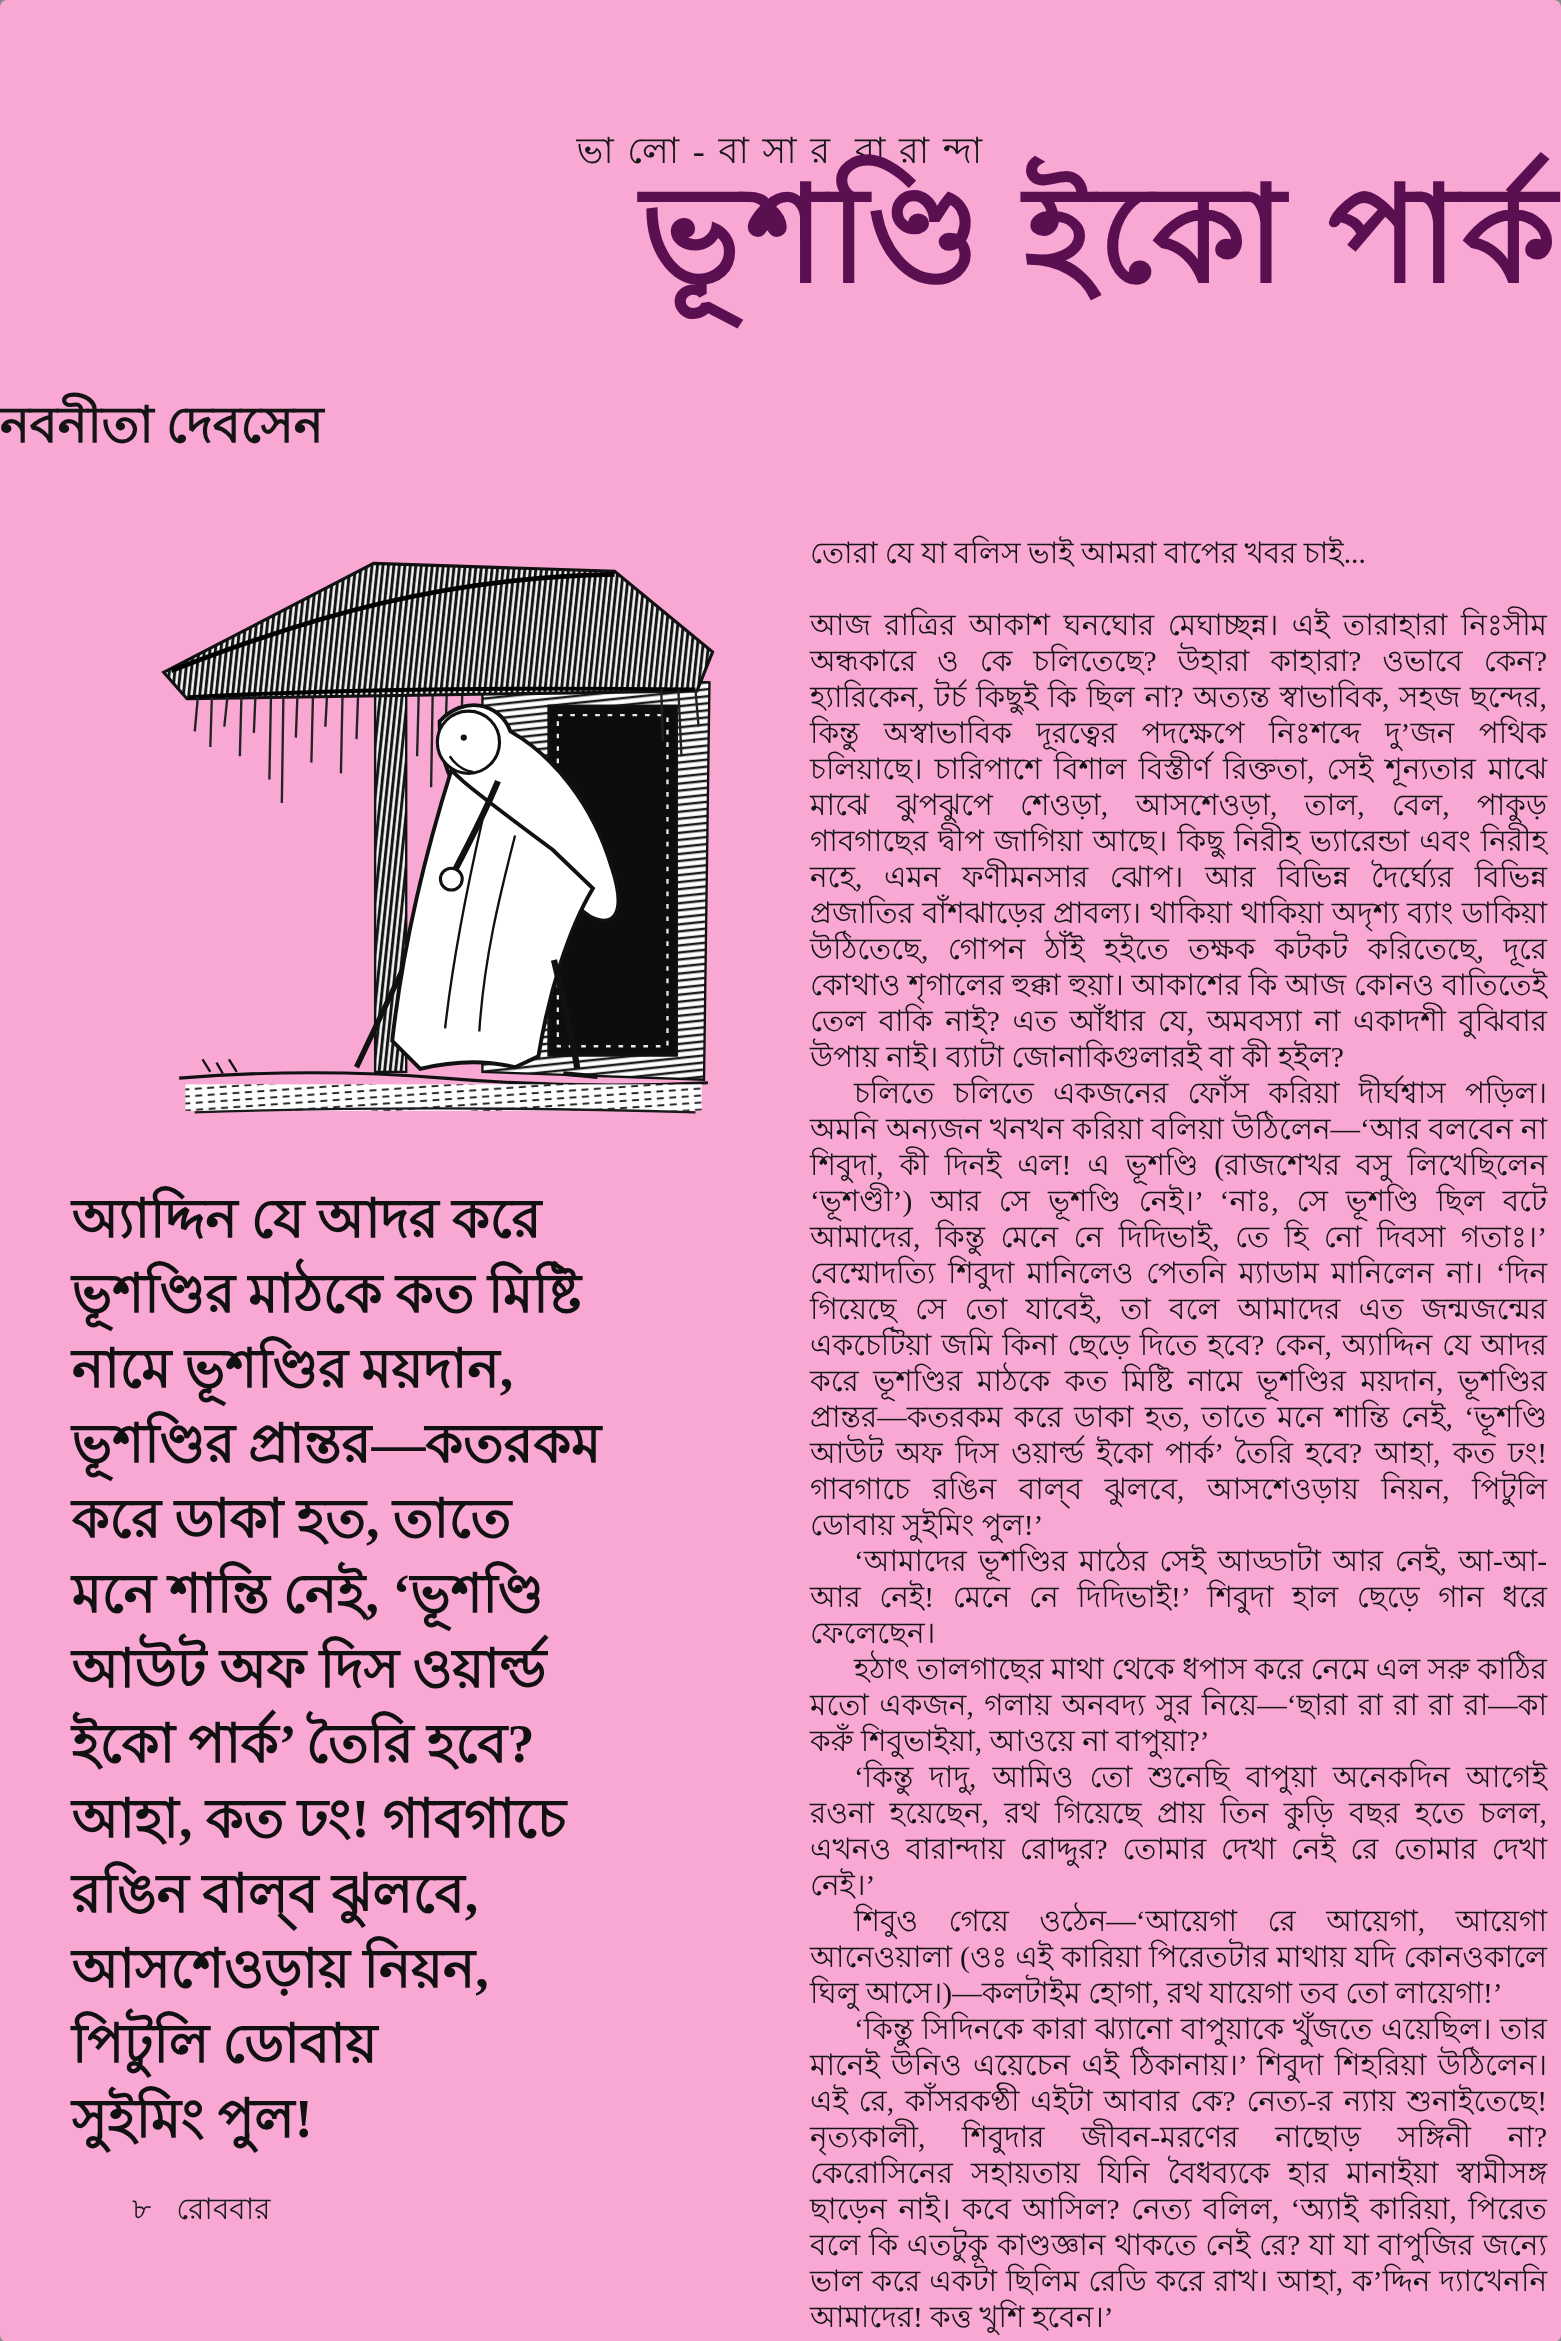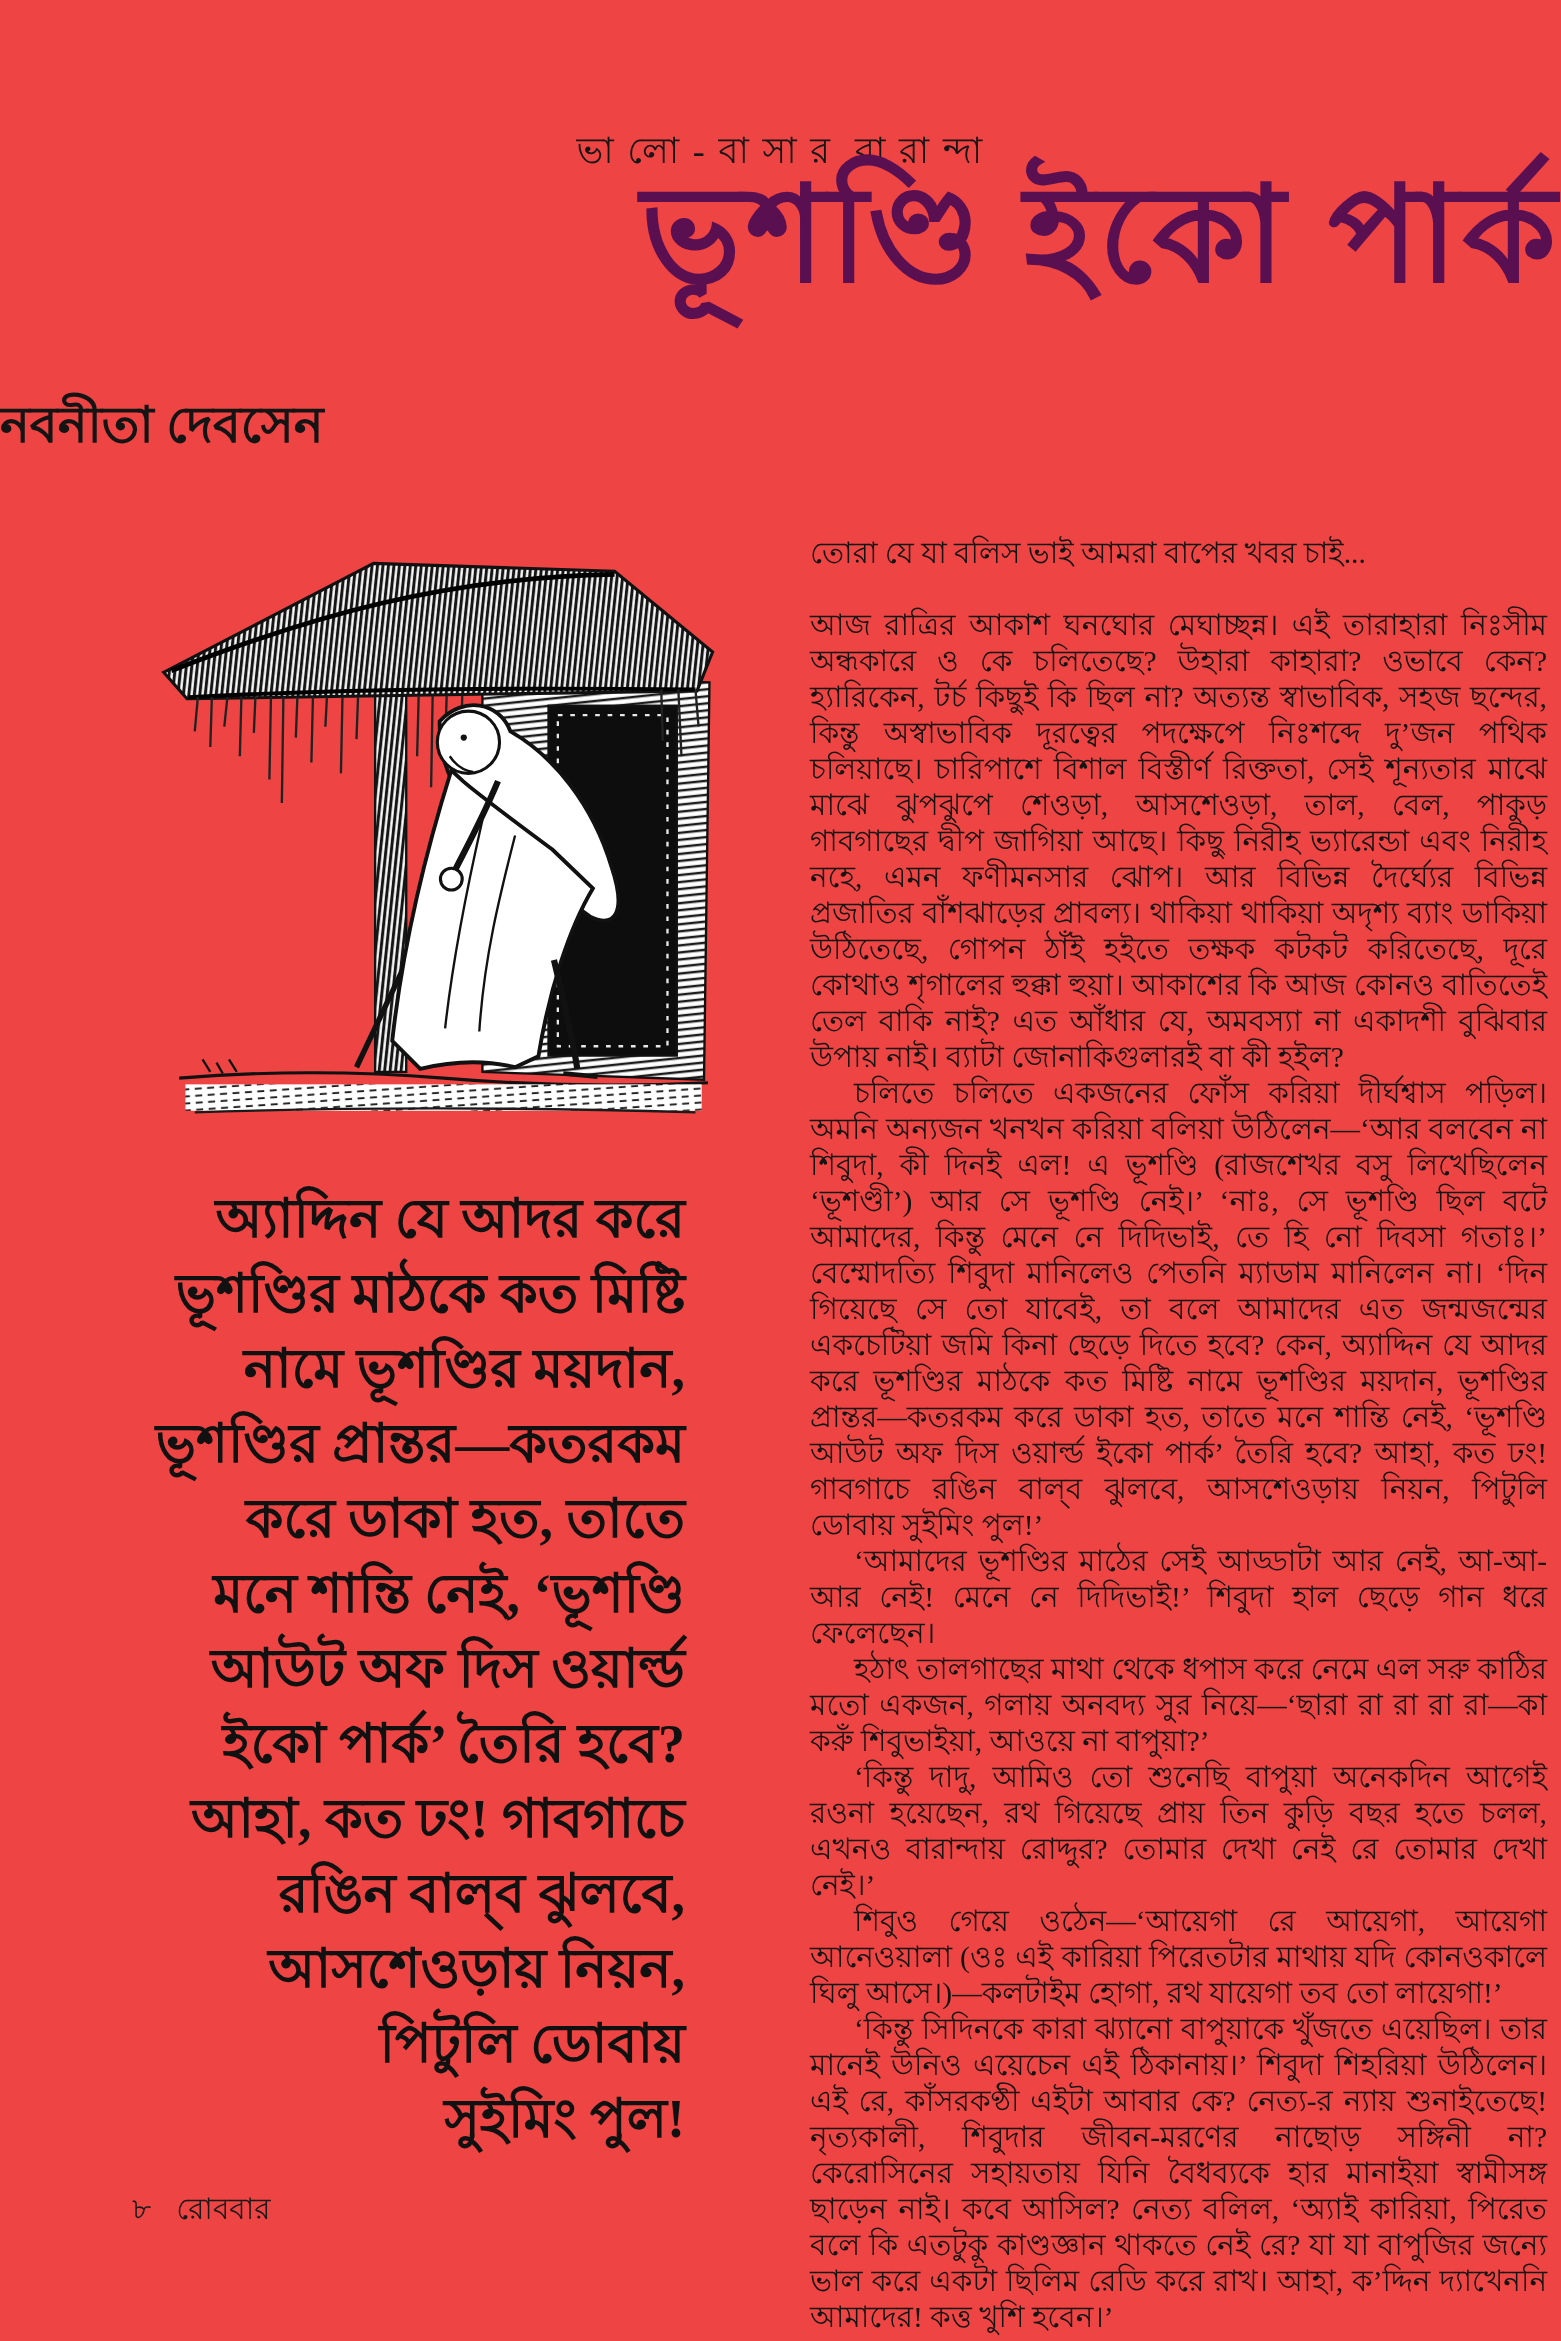--- a/index.html
+++ b/index.html
@@ -31,21 +31,21 @@
     font-size:50px;font-weight:bold;
     color:#141414;
     margin:0;
   }
   .illustration{
     position:absolute;left:117px;top:523px;
     width:622px;height:622px;
   }
   .pullquote{
     position:absolute;left:72px;top:1182px;width:613px;
-    text-align:right;
+    text-align:left;
     font-size:54px;line-height:75px;
     font-weight:bold;color:#111;
   }
   .pq-line{white-space:nowrap;}
   .body-col{
     position:absolute;left:810px;top:535px;width:737px;
     font-size:29.5px;line-height:36px;
     text-align:justify;
     color:#141414;
   }
@@ -54,21 +54,21 @@
   .para.indent{text-indent:44px;}
   .footer{
     position:absolute;left:132px;top:2186px;
     font-size:29.5px;color:#1a1a1a;
   }
   .footer .magazine{margin-left:25px;}
 </style>
 </head>
 <body>
 
-<div class="page" style="background: #ef4444;">
+<div class="page" style="background: #f9a8d4; border-radius: 7px;">
 
   <div class="kicker">ভা লো - বা সা র  বা রা ন্দা</div>
 
   <h1 class="title">ভূশণ্ডি ইকো পার্ক</h1>
 
   <div class="author">নবনীতা দেবসেন</div>
 
   <svg class="illustration" viewBox="0 0 800 800" aria-hidden="true">
     <defs>
       <pattern id="roofHatch" width="7" height="16" patternUnits="userSpaceOnUse" patternTransform="rotate(6)">

